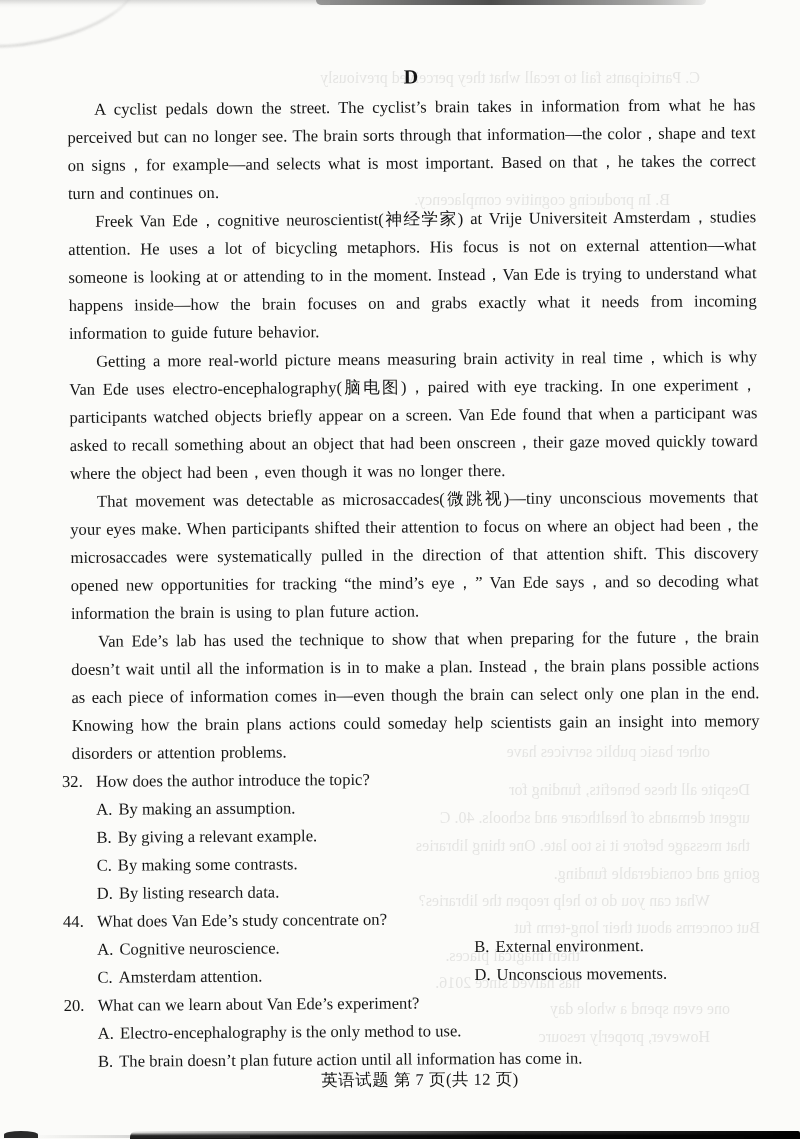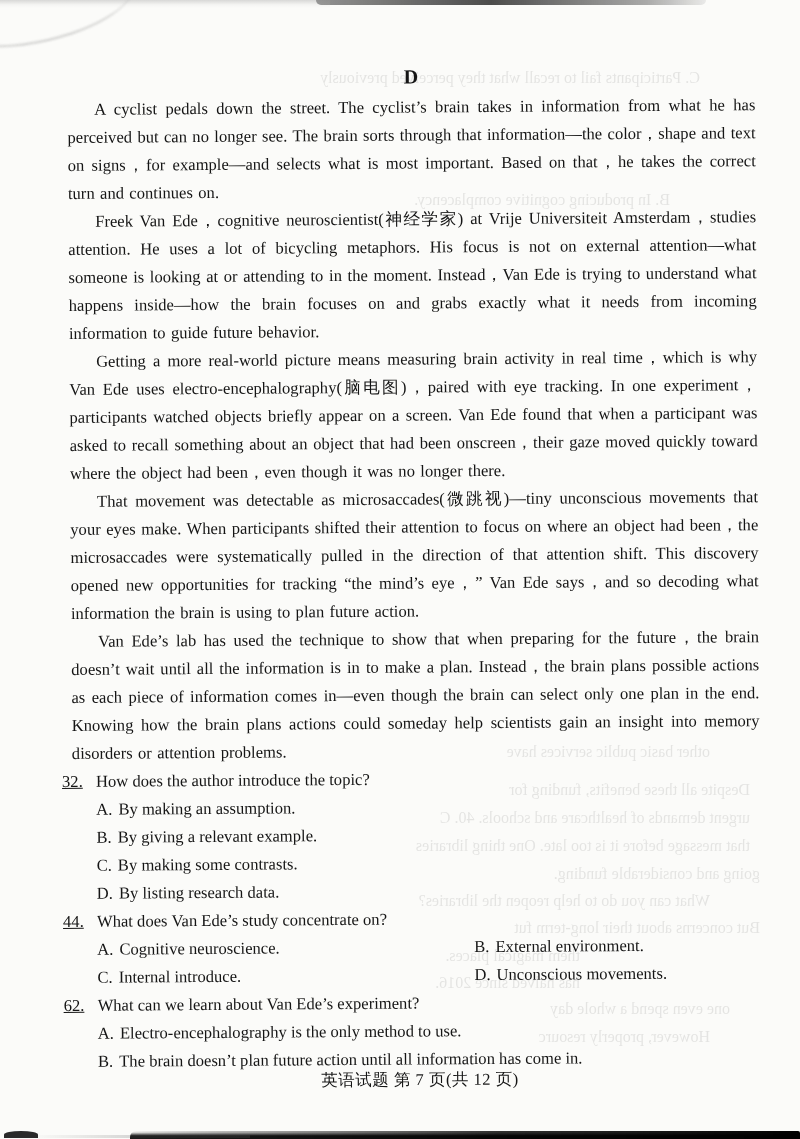--- a/index.html
+++ b/index.html
@@ -58,21 +58,21 @@
     text-align:center; font-weight:bold; font-size:20px; line-height:30px;
     margin:0 0 2px 0; letter-spacing:.5px;
   }
   .para {
     margin:0; font-size:16.6px; line-height:28px;
     text-align:justify; text-indent:27px; word-spacing:1.2px;
   }
   .questions { margin-left:-10px; }
   .question { font-size:16.6px; line-height:28px; }
   .q-line { display:flex; }
-  .q-num { flex:0 0 34px;text-decoration:underline; }
+  .q-num { flex:0 0 34px; }
   .q-text { flex:1; }
   .opts { padding-left:34px; }
   .opt-label { margin-right:6px; }
   .opts.two-col { display:grid; grid-template-columns:377px 1fr; }
   .footer {
     position:absolute; top:1069px; left:40px; width:760px;
     text-align:center; font-size:16.5px; letter-spacing:.5px;
     transform:rotate(-0.3deg);
   }
 </style>
@@ -129,28 +129,28 @@
       </div>
 
       <div class="question">
         <div class="q-line">
           <span class="q-num">44.</span>
           <span class="q-text">What does Van Ede’s study concentrate on?</span>
         </div>
         <div class="opts two-col">
           <div class="opt"><span class="opt-label">A.</span><span>Cognitive neuroscience.</span></div>
           <div class="opt"><span class="opt-label">B.</span><span>External environment.</span></div>
-          <div class="opt"><span class="opt-label">C.</span><span>Internal introduce.</span></div>
+          <div class="opt"><span class="opt-label">C.</span><span>Amsterdam attention.</span></div>
           <div class="opt"><span class="opt-label">D.</span><span>Unconscious movements.</span></div>
         </div>
       </div>
 
       <div class="question">
         <div class="q-line">
-          <span class="q-num">62.</span>
+          <span class="q-num">20.</span>
           <span class="q-text">What can we learn about Van Ede’s experiment?</span>
         </div>
         <div class="opts">
           <div class="opt"><span class="opt-label">A.</span><span>Electro-encephalography is the only method to use.</span></div>
           <div class="opt"><span class="opt-label">B.</span><span>The brain doesn’t plan future action until all information has come in.</span></div>
         </div>
       </div>
 
     </div>
   </div>

